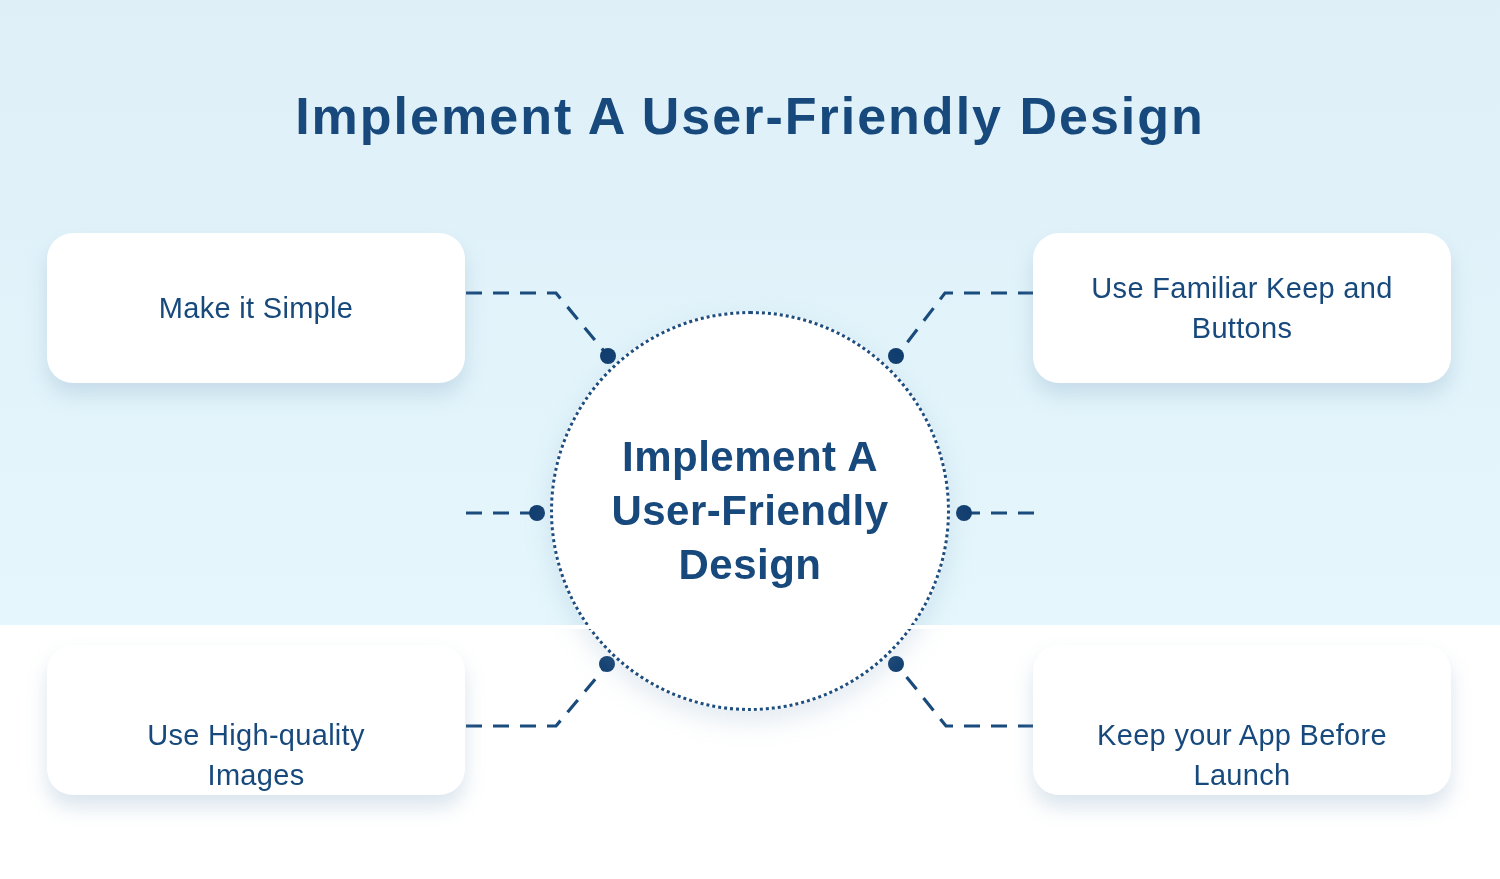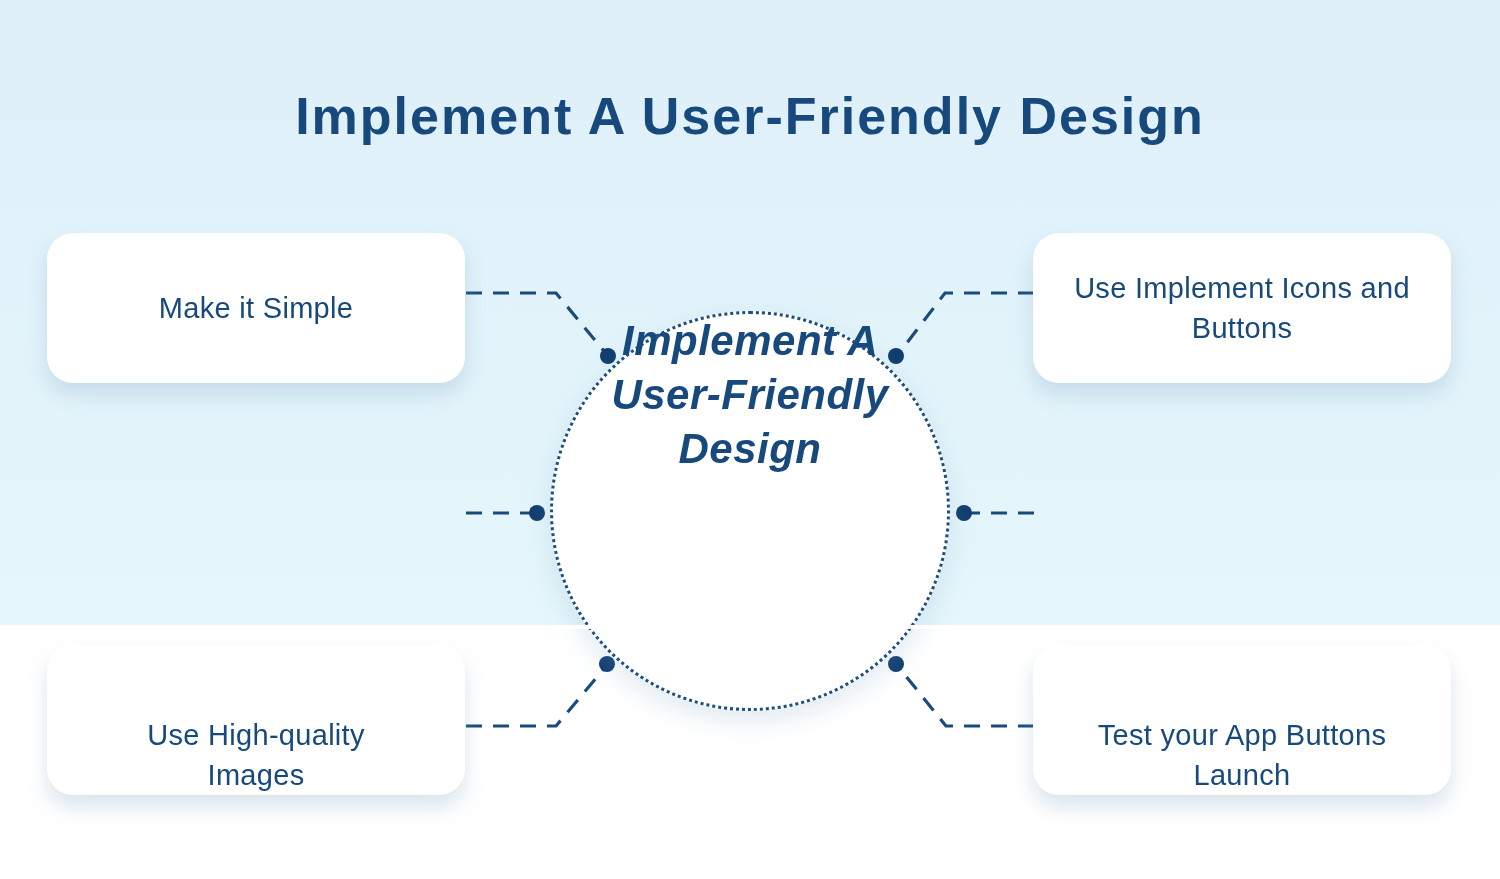--- a/index.html
+++ b/index.html
@@ -65,23 +65,23 @@
     left: 550px;
     top: 311px;
     width: 400px;
     height: 400px;
     background: #FFFFFF;
     border: 3px dotted #1D4E7F;
     border-radius: 50%;
     box-sizing: border-box;
     box-shadow: 0 10px 26px rgba(125, 160, 190, 0.22);
     display: flex;
+    align-items: center;
     justify-content: center;
     text-align: center;
-    font-style: italic;
   }
   .center-label {
     font-size: 42px;
     font-weight: 700;
     line-height: 54px;
     letter-spacing: 0.5px;
     color: #17497C;
     white-space: pre-line;
   }
   .connector-layer {
@@ -120,25 +120,25 @@
 
   <div class="card card-l row-1">
     <div class="card-label">Make it Simple</div>
   </div>
   <div class="card card-l row-3">
     <div class="card-label">Use High-quality
 Images</div>
   </div>
 
   <div class="card card-r row-1">
-    <div class="card-label">Use Implement Icons and
+    <div class="card-label">Use Familiar Keep and
 Buttons</div>
   </div>
   <div class="card card-r row-3">
-    <div class="card-label">Test your App Buttons
+    <div class="card-label">Keep your App Before
 Launch</div>
   </div>
 
   <div class="center-circle">
     <div class="center-label">Implement A
 User-Friendly
 Design</div>
   </div>
 
   <div class="bottom-edge"></div>

